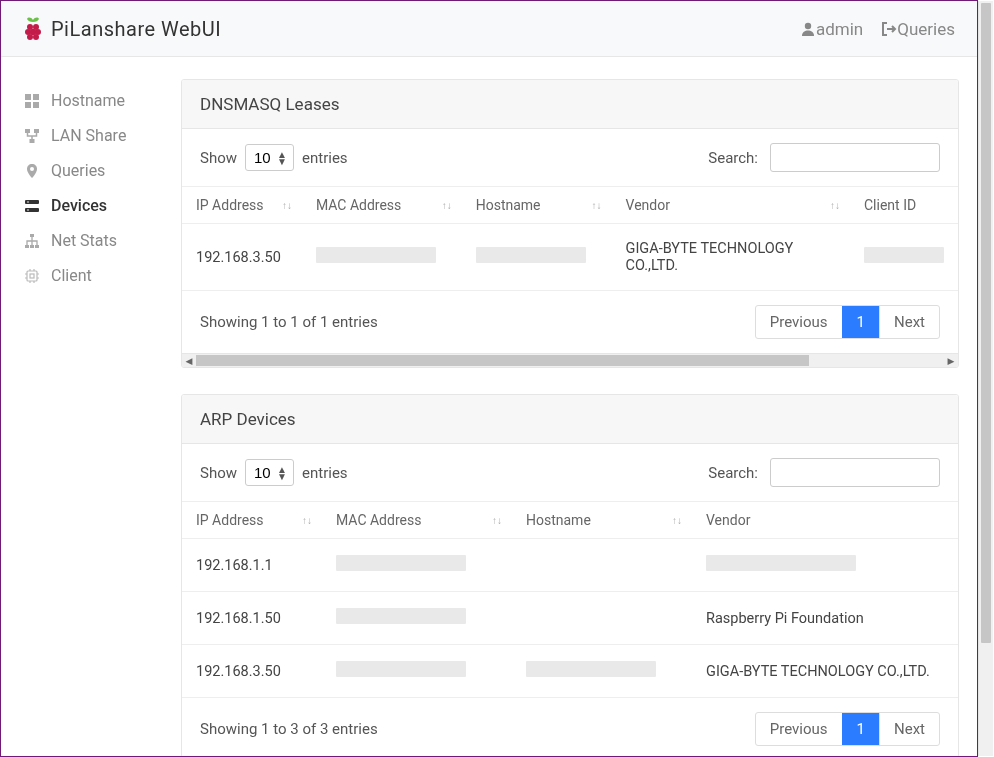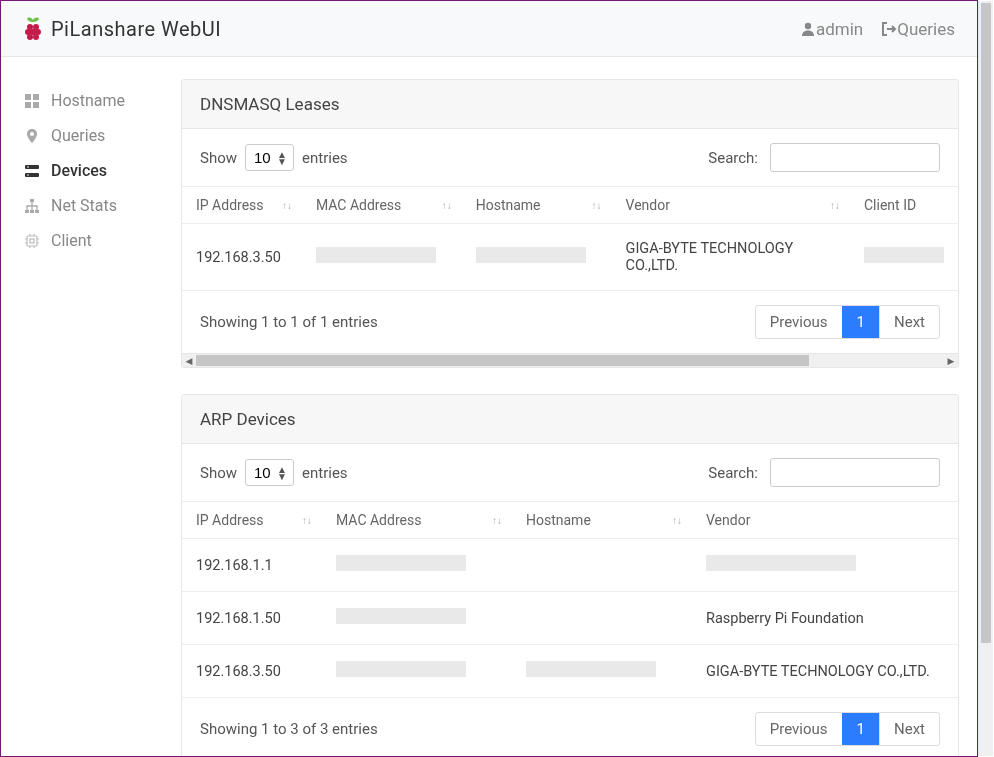--- a/index.html
+++ b/index.html
@@ -95,20 +95,31 @@
               <rect x="9" y="1" width="6" height="6"></rect>
               <rect x="1" y="9" width="6" height="6"></rect>
               <rect x="9" y="9" width="6" height="6"></rect>
             </svg>
           </span>
         <span>Hostname</span>
       </div>
       <div class="nav-item">
         <span class="ic">
             <svg width="16" height="16" viewBox="0 0 16 16" fill="#aaa">
+              <rect x="1" y="1" width="5" height="4"></rect>
+              <rect x="10" y="1" width="5" height="4"></rect>
+              <rect x="5.5" y="11" width="5" height="4"></rect>
+              <path stroke="#aaa" stroke-width="1.5" d="M3.5 5 V8 H12.5 V5 M8 8 V11" fill="none"></path>
+            </svg>
+          </span>
+        <span>LAN Share</span>
+      </div>
+      <div class="nav-item">
+        <span class="ic">
+            <svg width="16" height="16" viewBox="0 0 16 16" fill="#aaa">
               <path d="M8 1 C11 1 13 3 13 6 C13 10 8 15 8 15 C8 15 3 10 3 6 C3 3 5 1 8 1 Z"></path>
               <circle cx="8" cy="6" r="2" fill="#fff"></circle>
             </svg>
           </span>
         <span>Queries</span>
       </div>
       <div class="nav-item active">
         <span class="ic">
             <svg width="16" height="16" viewBox="0 0 16 16" fill="#333">
               <rect x="1" y="2" width="14" height="4" rx="1"></rect>

